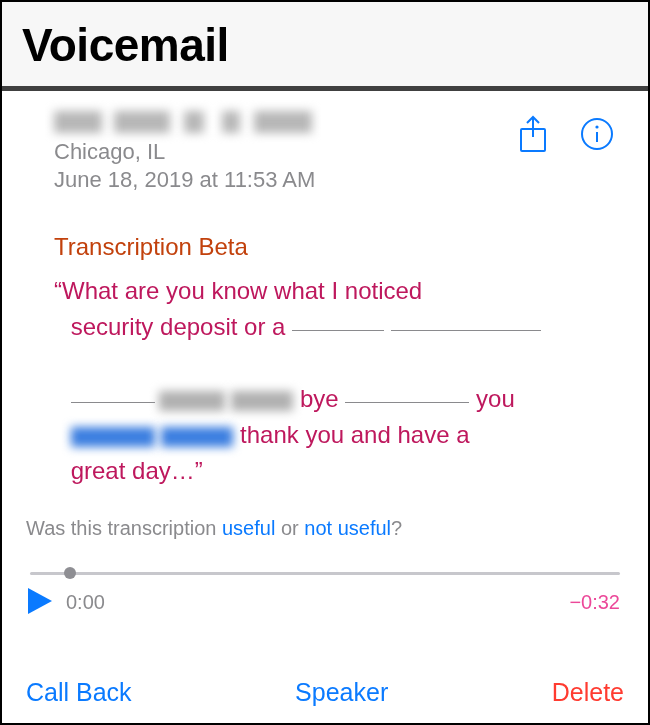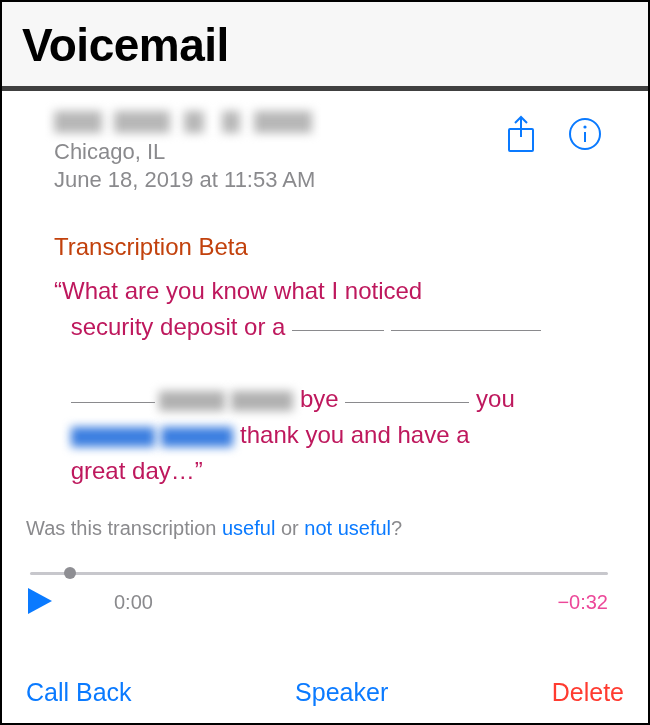--- a/index.html
+++ b/index.html
@@ -22,21 +22,21 @@
       border-bottom: 5px solid #404040;
       padding: 16px 20px 14px 20px;
     }
     .header-title {
       font-size: 46px;
       font-weight: 800;
       letter-spacing: -0.5px;
       color: #000;
     }
     .vm-body {
-      padding: 18px 36px 0 24px;
+      padding: 18px 24px 0 24px;
       flex: 1;
       display: flex;
       flex-direction: column;
     }
     .vm-top-row {
       display: flex;
       align-items: flex-start;
     }
     .vm-meta {
       flex: 1;
@@ -145,21 +145,20 @@
       left: 34px;
       width: 12px;
       height: 12px;
       background: #8e8e93;
       border-radius: 50%;
     }
     .playback-row {
       display: flex;
       align-items: center;
       margin-top: 4px;
-      gap: 48px;
     }
     .play-btn {
       width: 32px;
       height: 32px;
       cursor: pointer;
       margin-right: 4px;
       margin-left: -4px;
     }
     .time-current {
       font-size: 20px;

